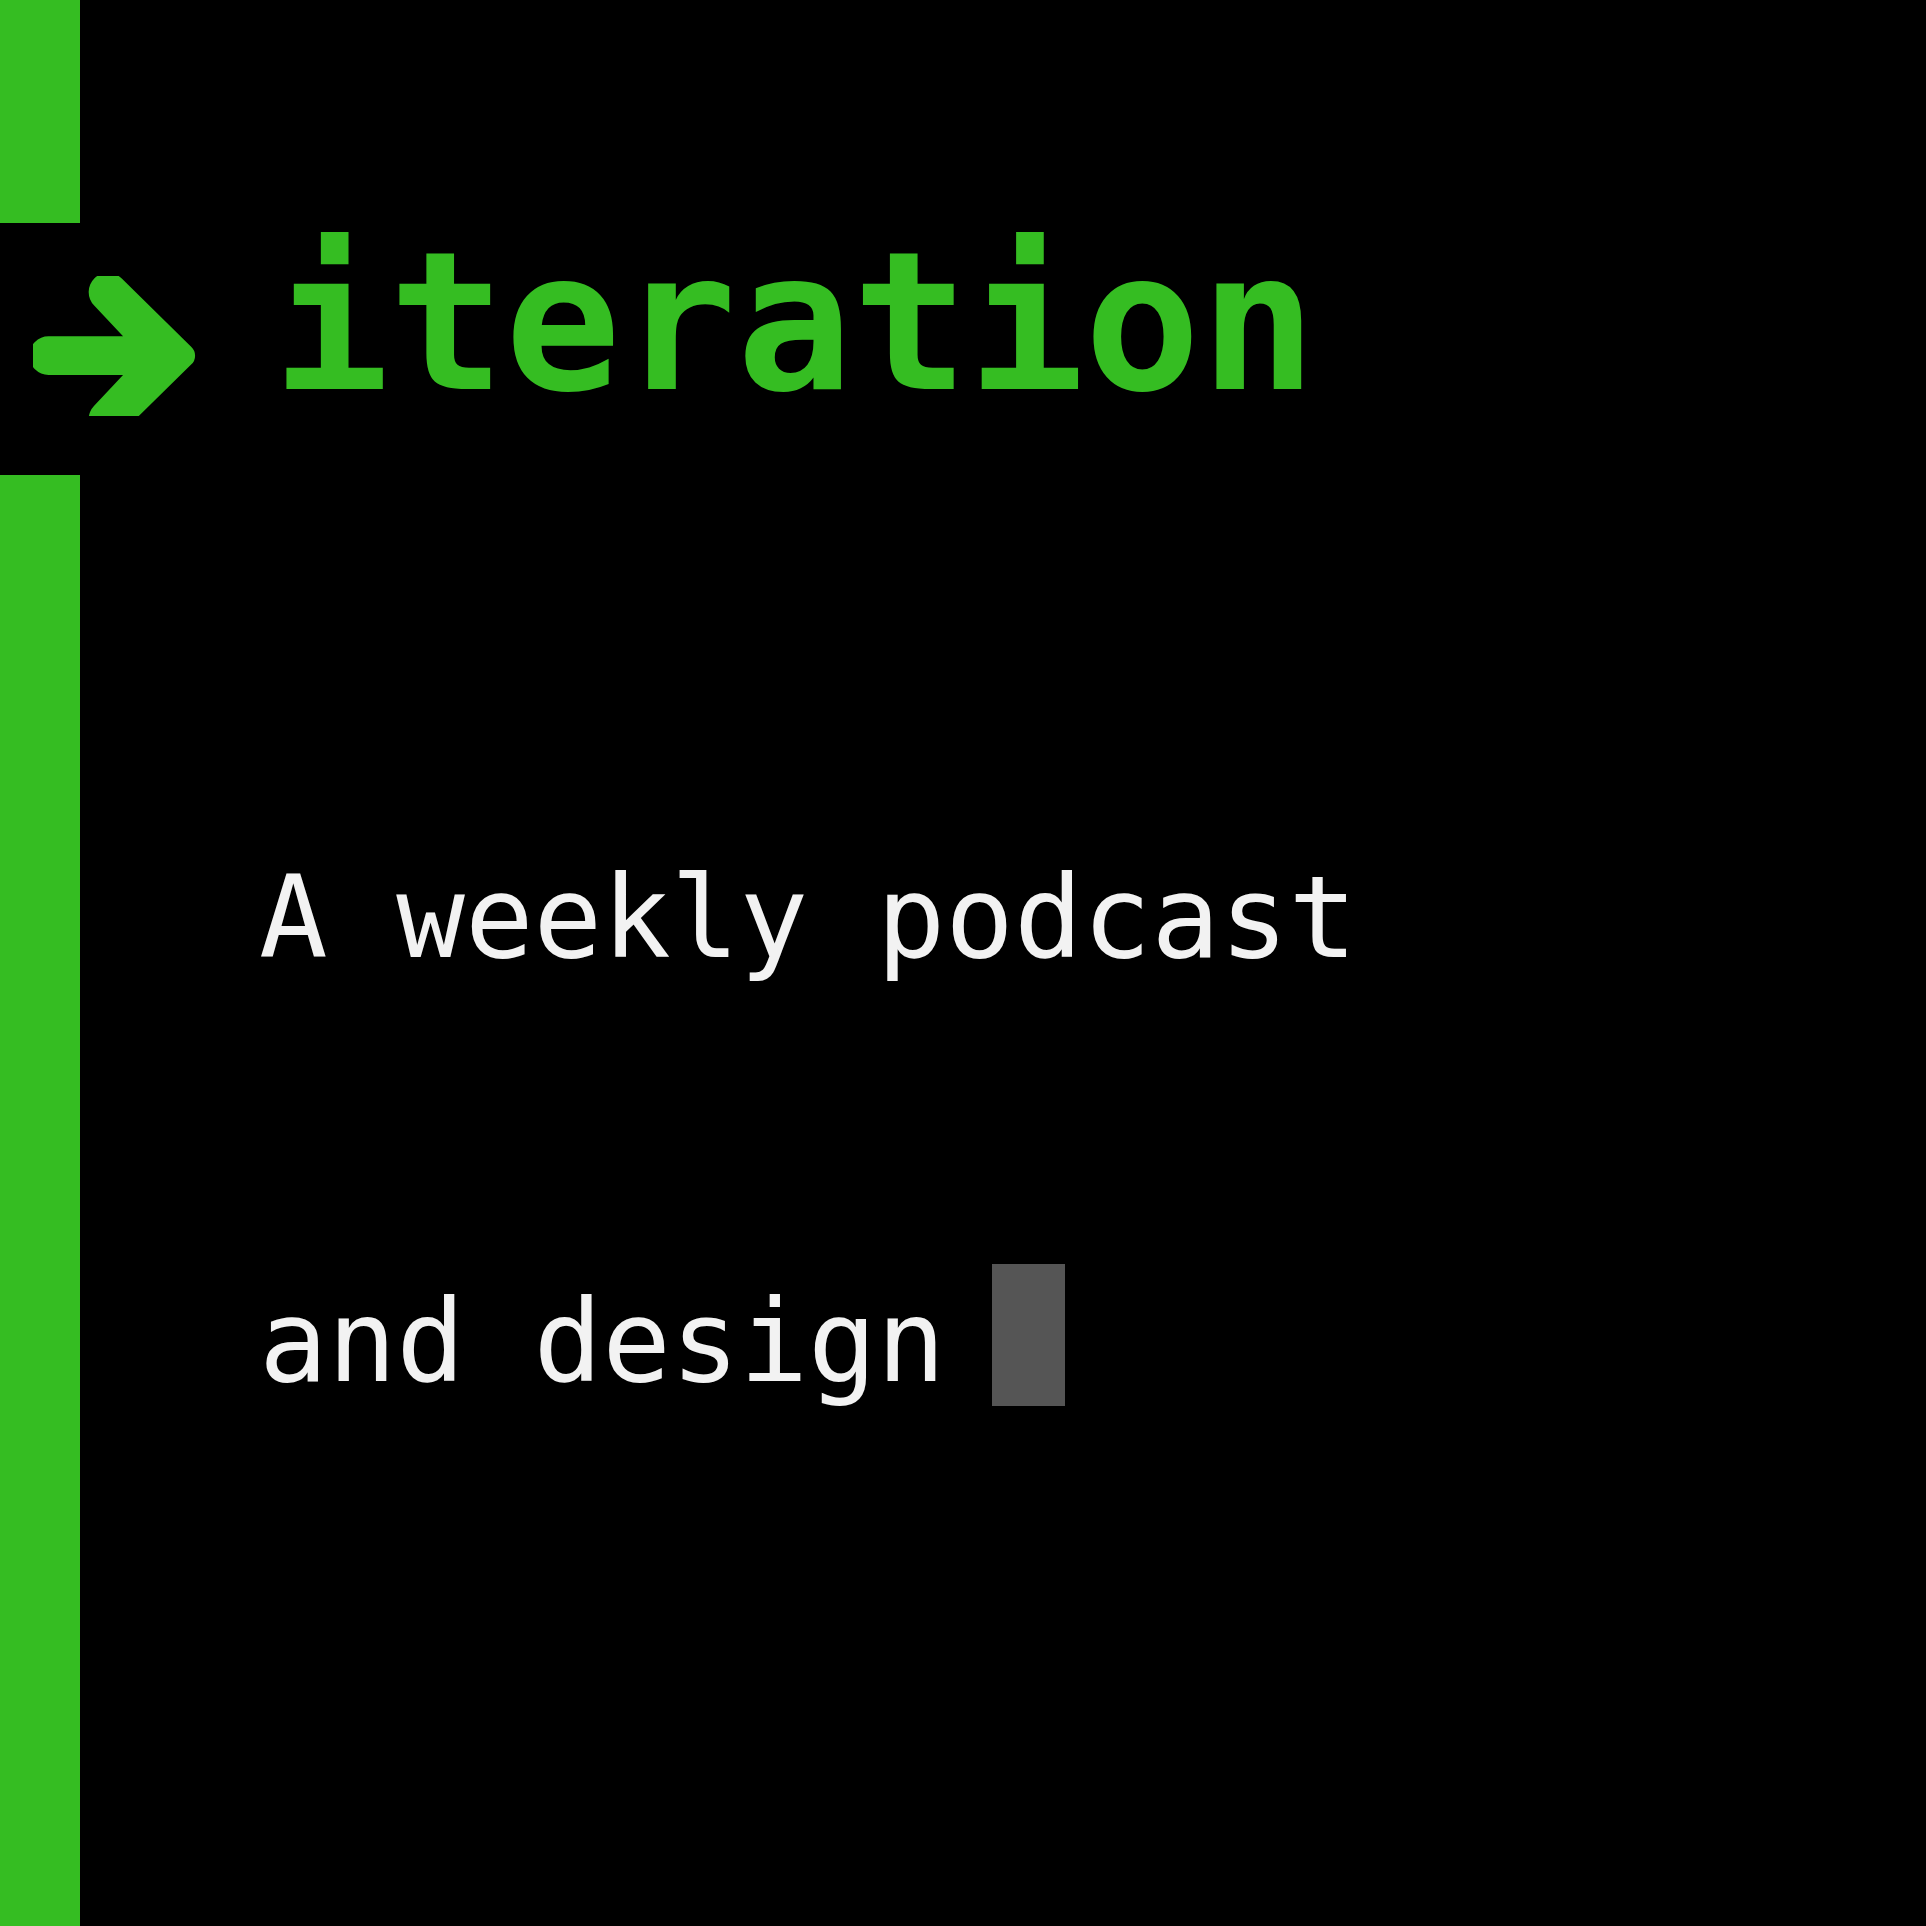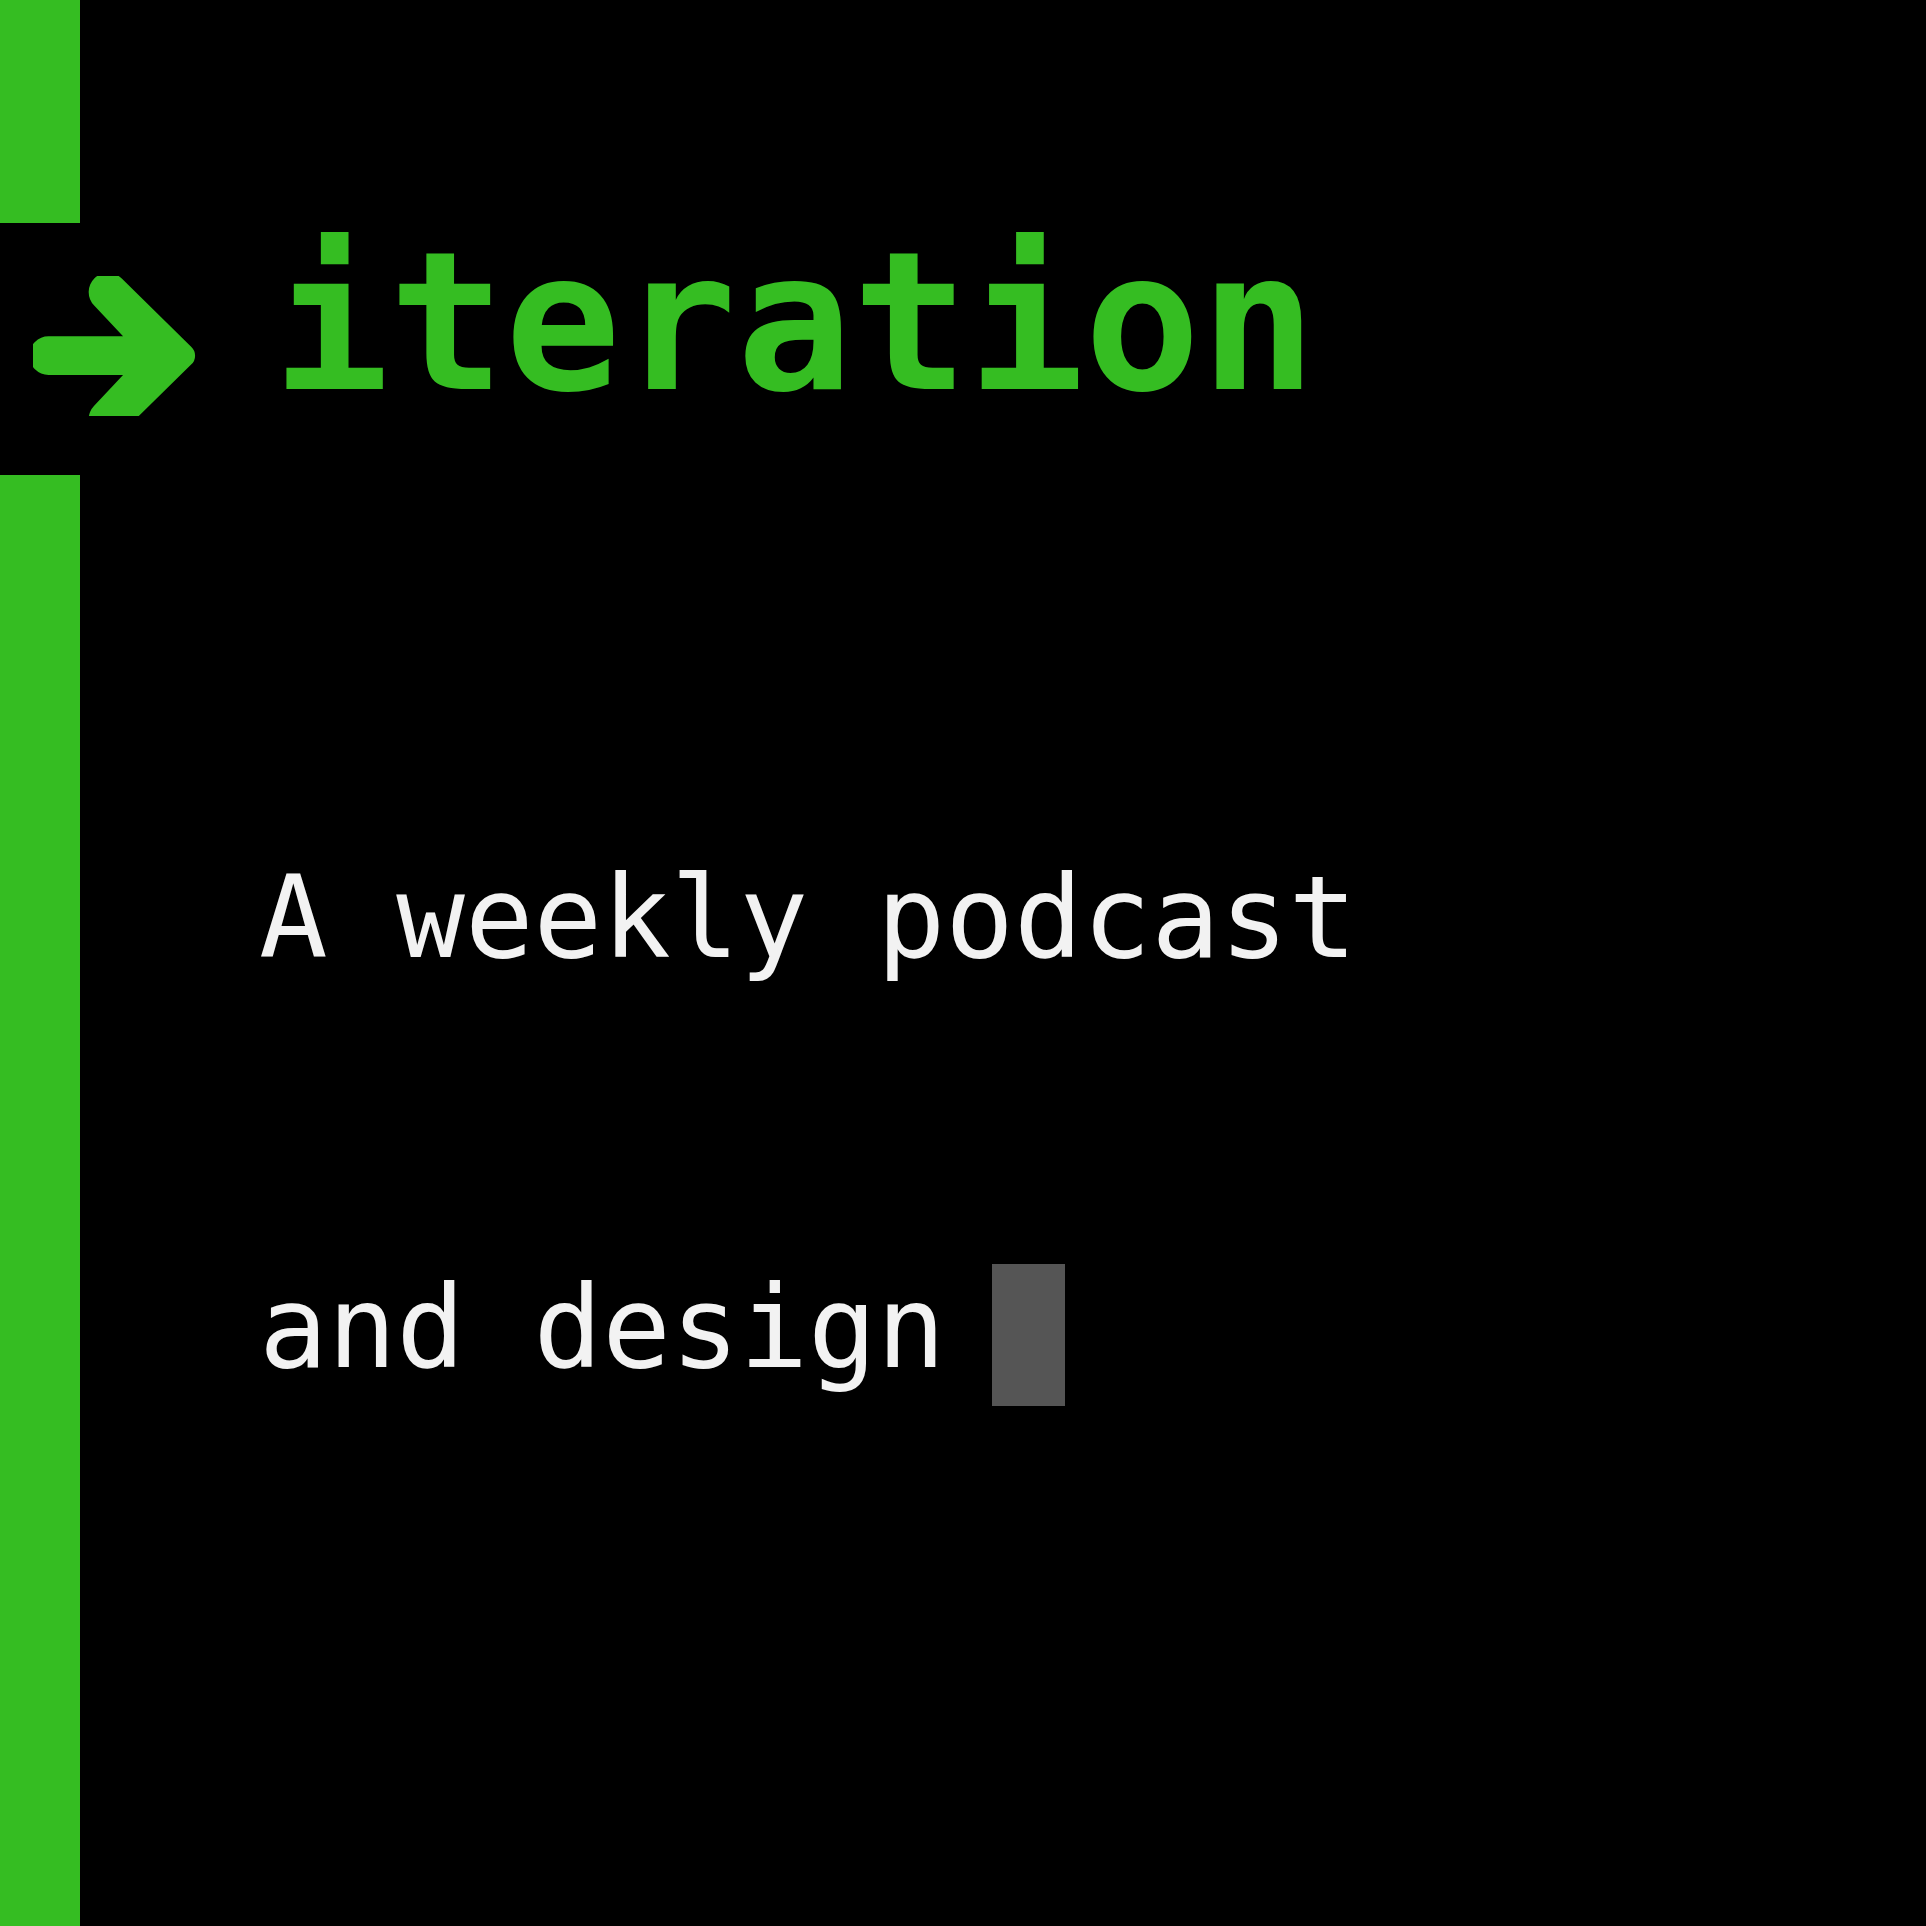--- a/index.html
+++ b/index.html
@@ -78,21 +78,21 @@
     white-space: pre;
   }
   #tagline .line {
     display: block;
     white-space: pre;
     position: relative;
     margin-top: 12px;
   }
   #tagline .line-3 {
     display: flex;
-    align-items: center;
+    align-items: flex-end;
     gap: 35px;
   }
   .line-3-text {
     white-space: pre;
   }
 
   
   #terminal-cursor {
     display: inline-block;
     width: 73px;

